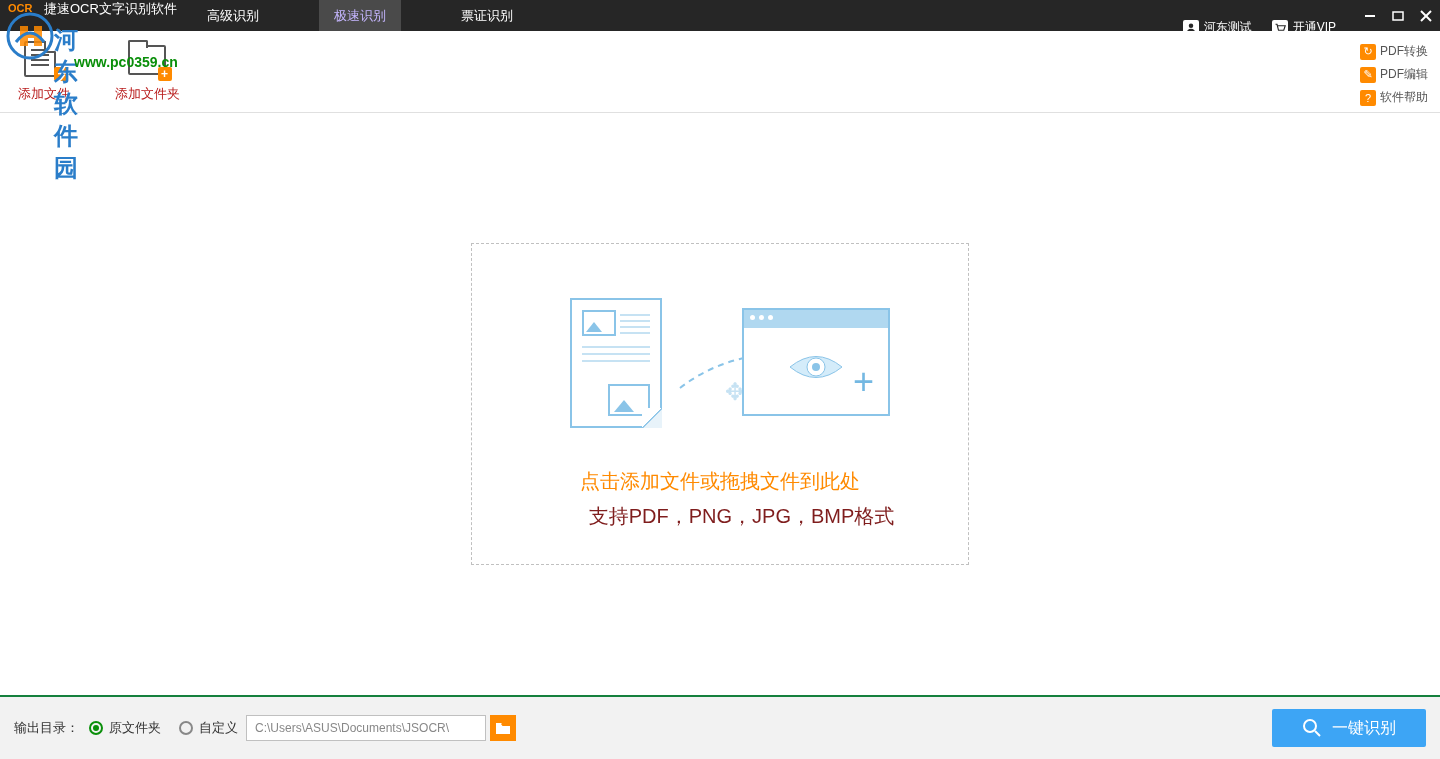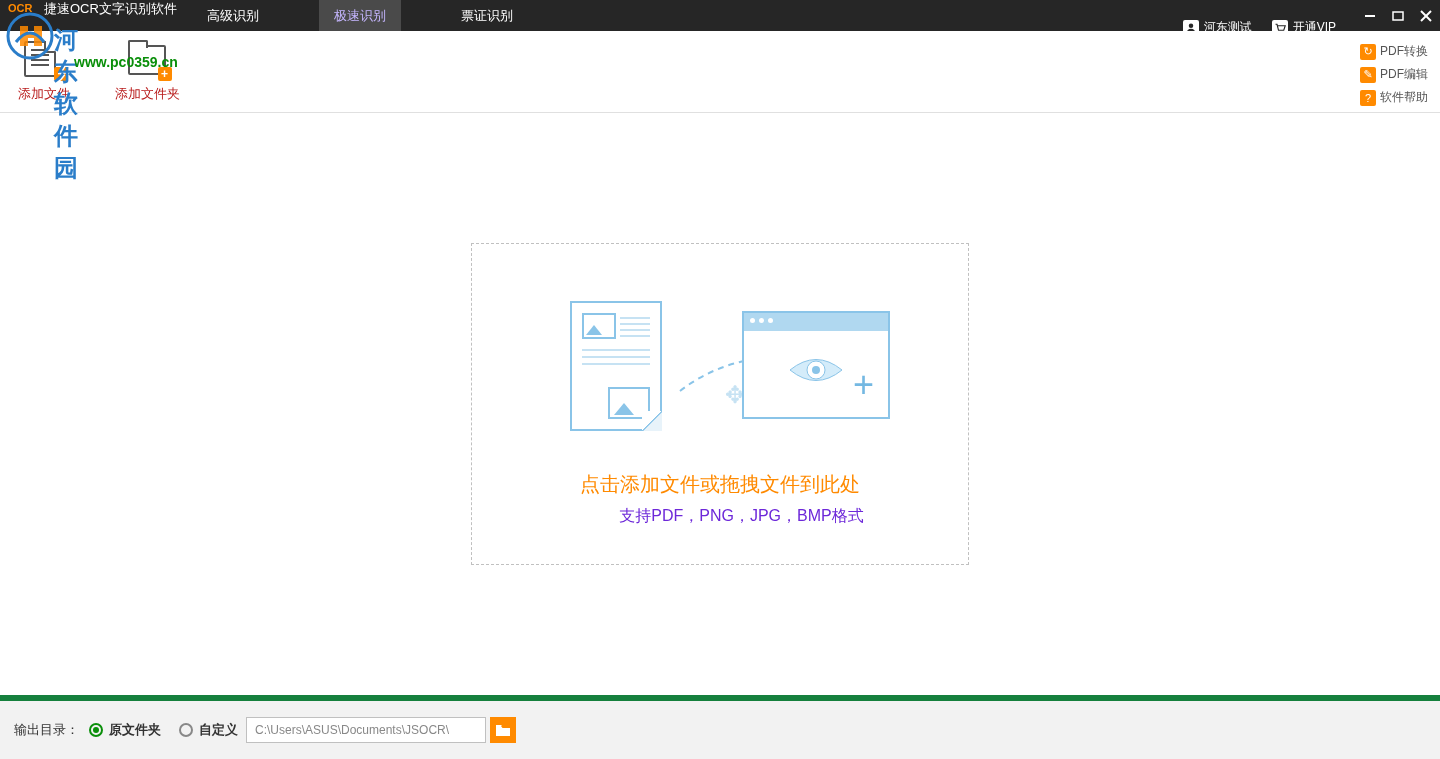--- a/index.html
+++ b/index.html
@@ -59,26 +59,26 @@
 .illus-doc-fold { position: absolute; bottom: -2px; right: -2px; width: 20px; height: 20px; background: linear-gradient(135deg, #fff 48%, #8ac4e8 50%, #8ac4e8 52%, #e8f3fa 54%); }
 .illus-arrow { position: absolute; left: 155px; top: 65px; width: 130px; height: 50px; }
 .illus-window { position: absolute; right: 30px; top: 30px; width: 148px; height: 108px; border: 2px solid #8ac4e8; background: #fff; }
 .illus-window-bar { height: 18px; background: #b0d8f0; }
 .illus-window-dots { display: flex; padding: 5px 0 0 6px; gap: 4px; }
 .illus-window-dots span { width: 5px; height: 5px; background: #fff; border-radius: 50%; }
 .illus-eye { position: absolute; left: 50%; top: 55%; transform: translate(-50%, -50%); width: 60px; height: 34px; }
 .illus-plus { position: absolute; right: 14px; bottom: 14px; font-size: 36px; color: #74b8e2; font-weight: 300; line-height: 1; }
 .illus-move { position: absolute; left: 205px; top: 100px; color: #c6e2f3; font-size: 24px; }
 .dropzone-title { font-size: 20px; color: #ff8a00; margin-bottom: 8px; }
-.dropzone-sub { font-size: 16px; color: #6d28d9; margin-left: 43px; }
-
-
-.footer { position: absolute; bottom: 0; left: 0; right: 0; height: 64px; background: #f2f2f2; border-top: 6px solid #15803d; display: flex; align-items: center; padding: 0 14px; }
+.dropzone-sub { font-size: 20px; color: #7f1d1d; margin-left: 43px; }
+
+
+.footer { position: absolute; bottom: 0; left: 0; right: 0; height: 64px; background: #f2f2f2; border-top: 2px solid #15803d; display: flex; align-items: center; padding: 0 14px; }
 .footer-label { font-size: 13px; color: #333; margin-right: 10px; }
-.radio-group { display: flex; align-items: center; gap: 18px; font-weight: bold; }
+.radio-group { display: flex; align-items: center; gap: 18px; }
 .radio-item { display: flex; align-items: center; cursor: pointer; font-size: 13px; color: #333; }
 .radio { width: 14px; height: 14px; border: 2px solid #888; border-radius: 50%; margin-right: 6px; display: inline-flex; align-items: center; justify-content: center; }
 .radio.checked { border-color: #0a8f0a; }
 .radio.checked::after { content: ''; width: 6px; height: 6px; background: #0a8f0a; border-radius: 50%; }
 .path-input { width: 240px; height: 26px; border: 1px solid #c0c0c0; background: #fff; padding: 0 8px; font-size: 12px; color: #888; margin-left: 8px; }
 .browse-btn { width: 26px; height: 26px; background: #ff8a00; margin-left: 4px; display: flex; align-items: center; justify-content: center; cursor: pointer; }
 .browse-btn svg { width: 16px; height: 14px; fill: #fff; }
 .recognize-btn { position: absolute; right: 14px; height: 38px; padding: 0 30px; background: #3da5f5; color: #fff; font-size: 16px; border: none; cursor: pointer; display: flex; align-items: center; gap: 10px; border-radius: 2px; }
 .recognize-btn svg { width: 20px; height: 20px; stroke: #fff; fill: none; stroke-width: 2; }
 </style>
@@ -231,13 +231,20 @@
       <span class="radio"></span>
       <span>自定义</span>
     </label>
   </div>
   <input class="path-input" readonly="" value="C:\Users\ASUS\Documents\JSOCR\" style="">
   <div class="browse-btn">
     <svg viewBox="0 0 16 14">
         <path d="M1 3 h5 l1.5 2 H15 v8 H1 z M1 3 v-1 h5 l1 1" fill="#fff"></path>
       </svg>
   </div>
+  <button class="recognize-btn">
+    <svg viewBox="0 0 20 20">
+        <circle cx="8" cy="8" r="6"></circle>
+        <line x1="13" y1="13" x2="18" y2="18"></line>
+      </svg>
+    <span>一键识别</span>
+  </button>
 </div>
 
 </body></html>

